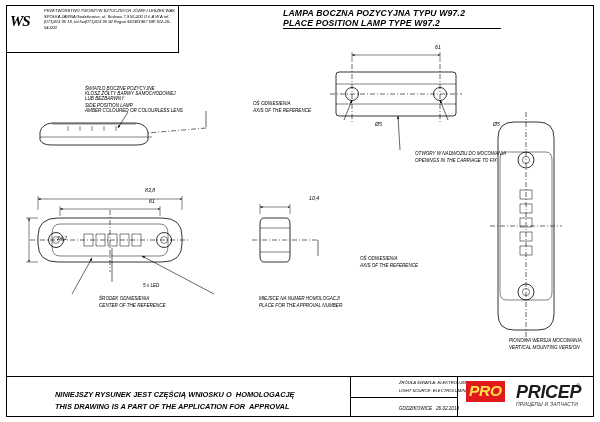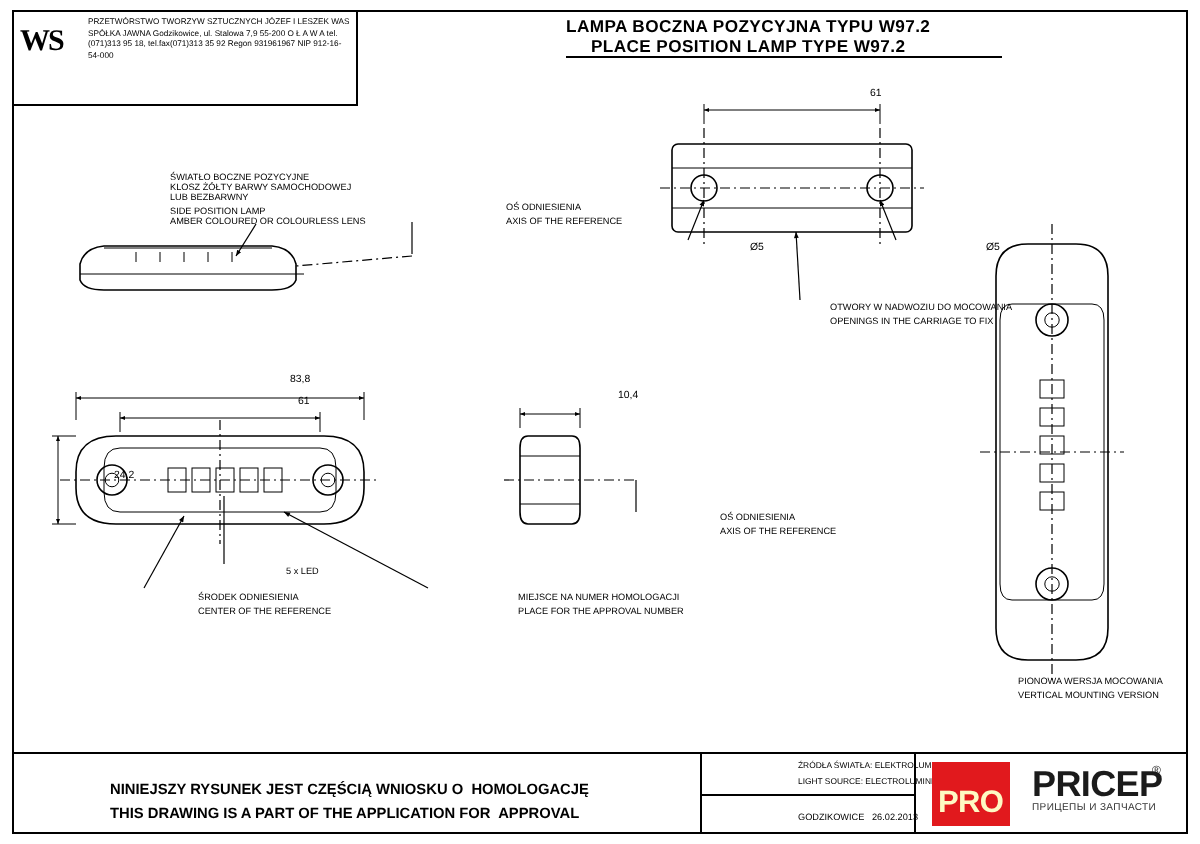--- a/index.html
+++ b/index.html
@@ -8,20 +8,21 @@
     background:#ffffff;
     font-family:"Liberation Sans", sans-serif;
     color:#000;
     overflow:hidden;
   }
   #sheet{
     position:relative;
     width:516px;height:422px;
     box-sizing:border-box;
     background:#fff;
+    font-style:italic;
   }
   .frame{
     position:absolute;left:6px;top:5px;width:588px;height:412px;
     border:1px solid #000;box-sizing:border-box;
   }
   .txt{position:absolute;white-space:pre;line-height:1.12;margin-left:45px;}
   .t4{font-size:4.2px;}
   .t45{font-size:4.6px;}
   .t5{font-size:5.2px;}
   .t7{font-size:7.4px;}
@@ -34,43 +35,43 @@
   }
   #logo{
     position:absolute;left:10px;top:13px;width:30px;height:22px;
     font-family:"Liberation Serif", serif;font-weight:bold;font-size:15px;
     letter-spacing:-1px;
   }
   #hdr-text{position:absolute;left:44px;top:8px;width:132px;font-size:4.1px;line-height:1.35;}
 
   
   #title{position:absolute;left:283px;top:8px;}
-  #title div{font-size:8.6px;font-weight:bold;letter-spacing:.2px;text-align:center;}
+  #title div{font-size:8.6px;font-weight:bold;letter-spacing:.2px;}
   #title-rule{position:absolute;left:283px;top:28px;width:218px;height:1px;background:#000;}
 
   
   svg#dwg{position:absolute;left:0;top:0;width:600px;height:422px;}
   svg#dwg *{shape-rendering:geometricPrecision;}
   .s{fill:none;stroke:#000;stroke-width:.8;}
   .dash{fill:none;stroke:#000;stroke-width:.6;stroke-dasharray:5 2 1 2;}
   .thin{fill:none;stroke:#000;stroke-width:.5;}
   .lead{fill:none;stroke:#000;stroke-width:.6;}
 
   
   #btm-rule{position:absolute;left:7px;top:376px;width:587px;height:1px;background:#000;}
   #btm-v1{position:absolute;left:350px;top:376px;width:1px;height:41px;background:#000;}
   #btm-v2{position:absolute;left:457px;top:376px;width:1px;height:41px;background:#000;}
   #btm-mid-rule{position:absolute;left:350px;top:397px;width:107px;height:1px;background:#000;}
 
   #pro{
     position:absolute;left:466px;top:379px;width:120px;height:34px;
   }
   #pro .red{
-    position:absolute;left:0;top:2px;background:#e1191d;color:#fef9c3;
-    font-weight:bold;font-size:15.5px;padding:12px 3px 2px 3px;letter-spacing:-.3px;
+    position:absolute;left:0;top:2px;background:#e1191d;color:#fde047;
+    font-weight:bold;font-size:15.5px;padding:1px 3px 2px 3px;letter-spacing:-.3px;
     font-family:"Liberation Sans", sans-serif;
   }
   #pro .blk{
     position:absolute;left:48px;top:2px;color:#1b1b1b;
     font-weight:bold;font-size:18px;padding:1px 2px 2px 2px;letter-spacing:-.3px;
   }
   #pro .sub{position:absolute;left:50px;top:22px;font-size:5px;color:#333;letter-spacing:.2px;}
   #pro .reg{position:absolute;left:110px;top:4px;font-size:6px;color:#1b1b1b;}
 </style>
 </head>

